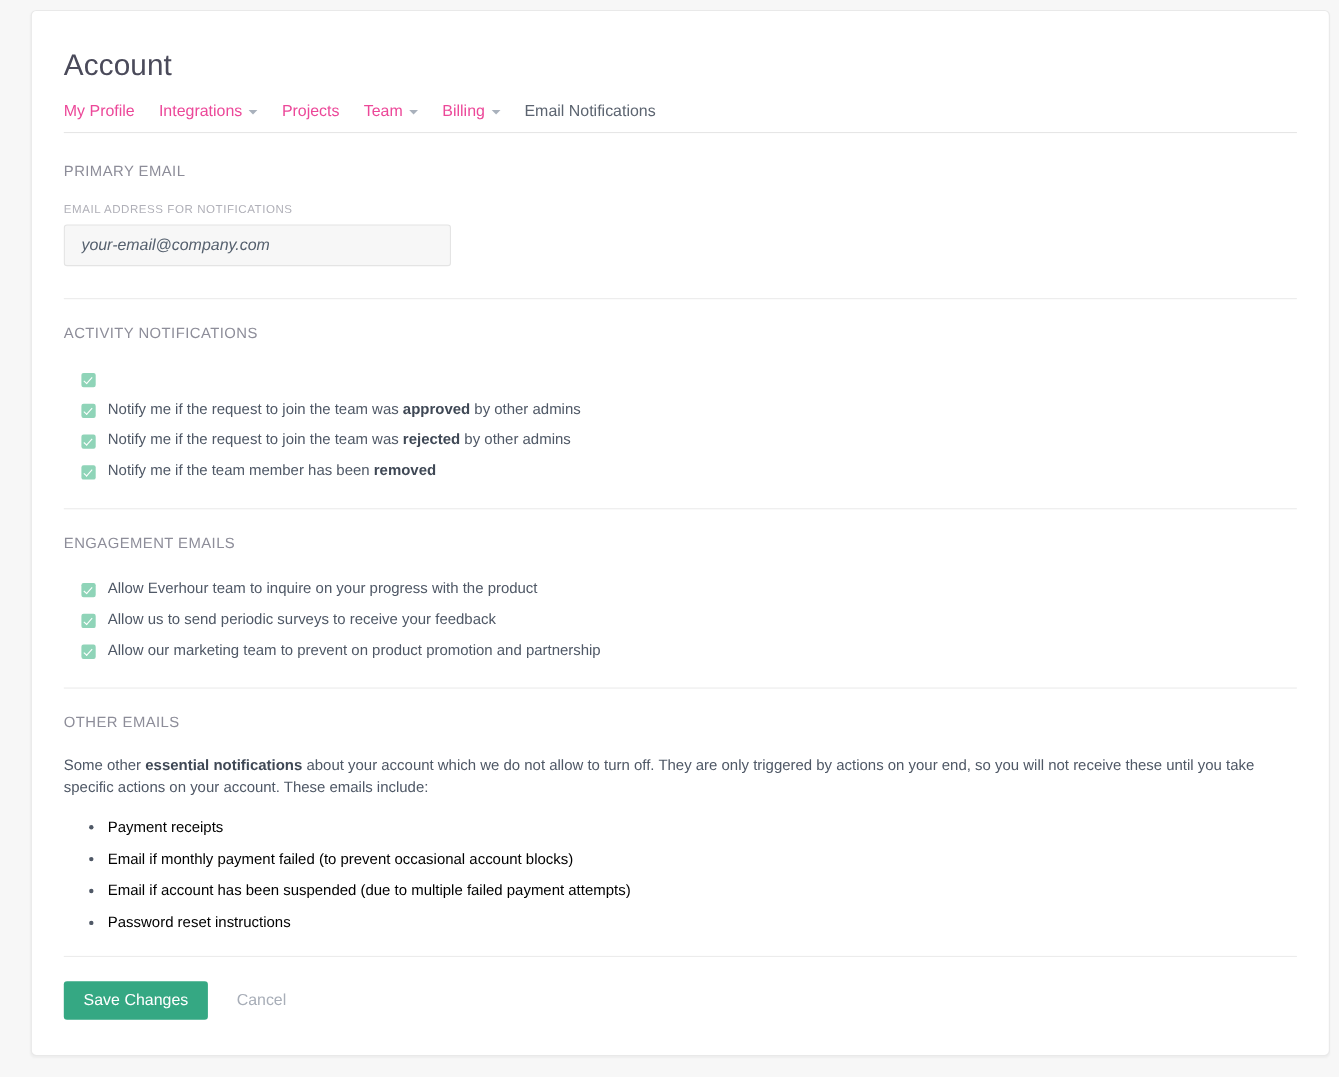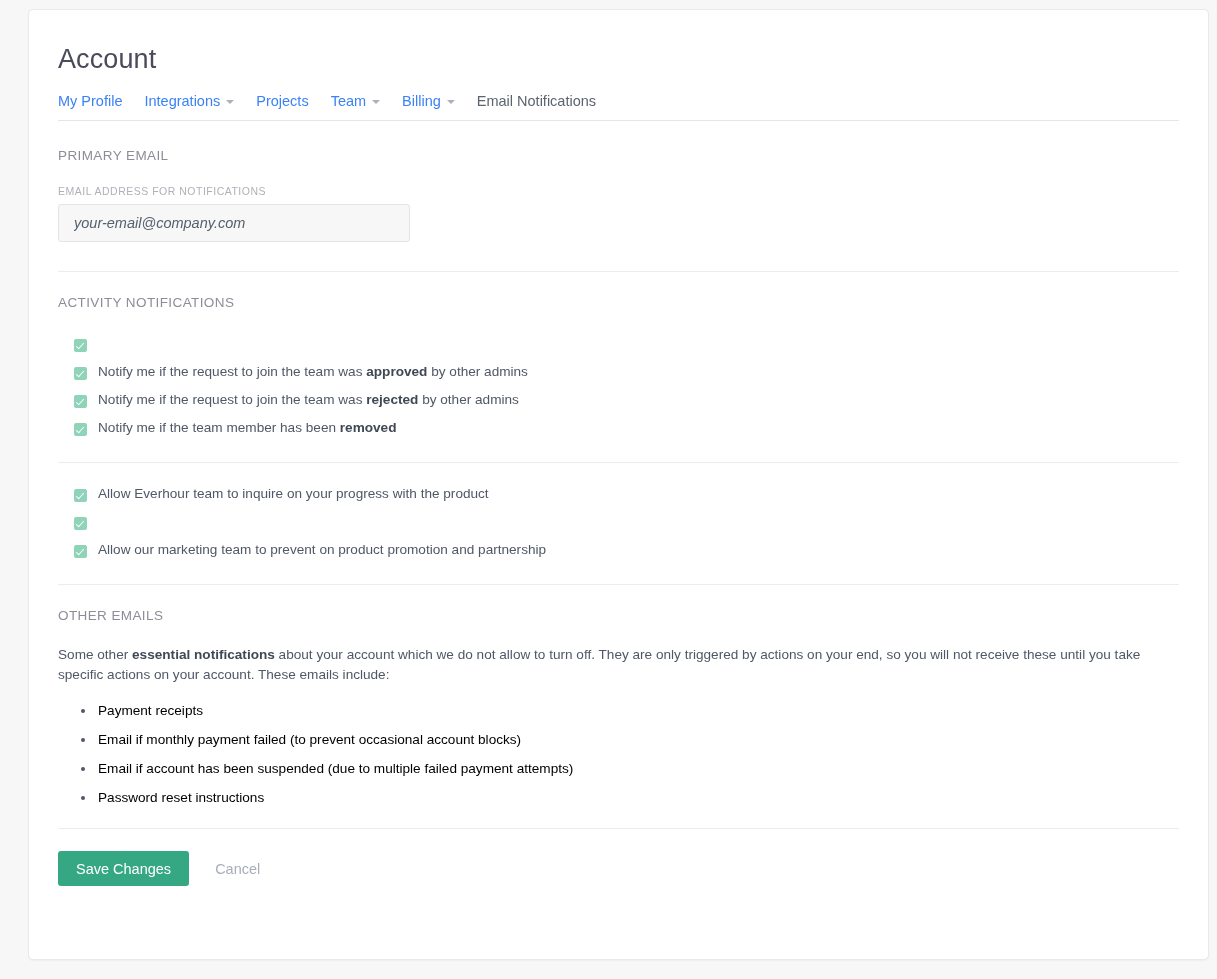--- a/index.html
+++ b/index.html
@@ -44,21 +44,21 @@
   .tabs {
     display: flex;
     align-items: flex-end;
     gap: 0;
     border-bottom: 1px solid #e6e6e6;
     margin-top: 18px;
     padding-bottom: 11px;
   }
   .tab {
     font-size: 14.5px;
-    color: #3b82f6;
+    color: #ec4899;
     padding: 0 22px 0 0;
     cursor: pointer;
     white-space: nowrap;
     display: inline-flex;
     align-items: center;
     gap: 6px;
   }
   .tab:first-child { padding-left: 0; }
   .tab.active {
     color: #5c6470;
@@ -273,27 +273,29 @@
           <div class="check-row">
             <span class="cbox"></span>
             <span class="check-label"><span>Notify me if the team member has been </span><b>removed</b></span>
           </div>
         </div>
     </section>
 
     <hr class="hr">
 
     <section class="sec">
+      <h2 class="section-title">ENGAGEMENT EMAILS</h2>
       <div class="check-list" id="engagement-list">
           <div class="check-row">
             <span class="cbox"></span>
             <span class="check-label"><span>Allow Everhour team to inquire on your progress with the product</span></span>
           </div>
           <div class="check-row">
             <span class="cbox"></span>
+            <span class="check-label"><span>Allow us to send periodic surveys to receive your feedback</span></span>
           </div>
           <div class="check-row">
             <span class="cbox"></span>
             <span class="check-label"><span>Allow our marketing team to prevent on product promotion and partnership</span></span>
           </div>
         </div>
     </section>
 
     <hr class="hr">
 

